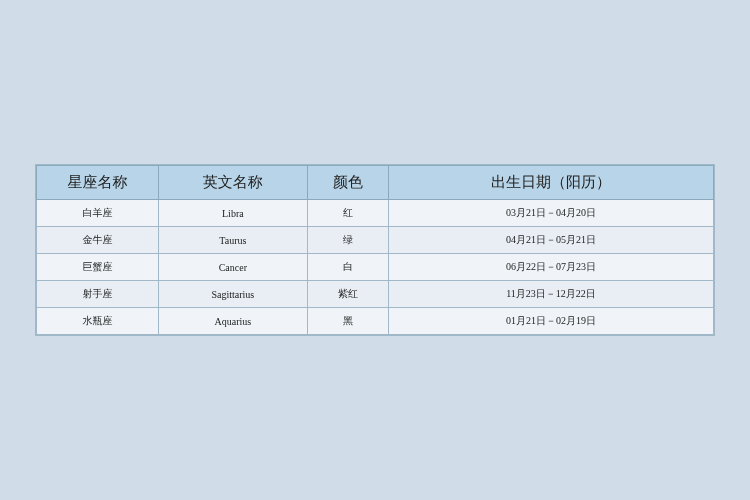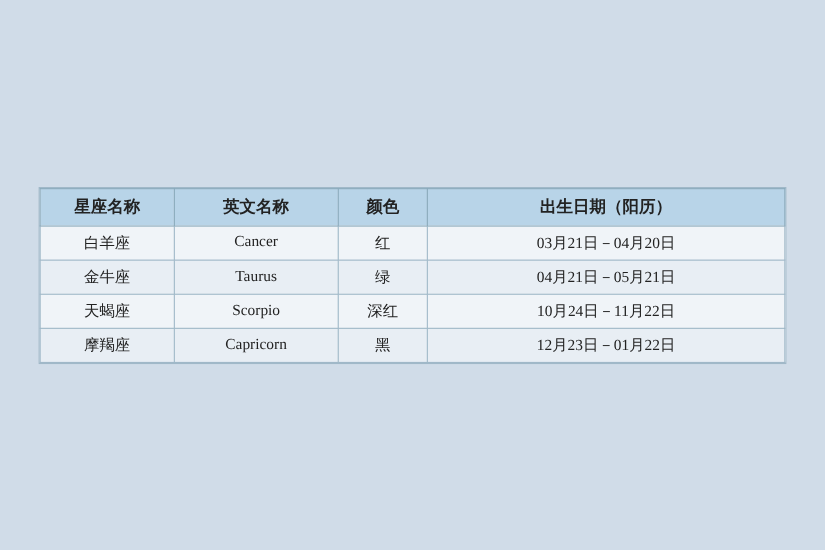--- a/index.html
+++ b/index.html
@@ -31,37 +31,37 @@
 
     thead tr {
       background-color: #b8d4e8;
     }
 
     thead th {
       border: 1px solid #8aaabb;
       padding: 7px 2px;
       text-align: center;
       font-size: 15px;
-      font-weight: bold;
+      font-weight: normal;
       color: #222;
     }
 
     tbody tr {
       background-color: #f0f4f8;
     }
 
     tbody tr:nth-child(even) {
       background-color: #e8eef4;
     }
 
     tbody td {
       border: 1px solid #a0b8c8;
       padding: 6px 22px;
       text-align: center;
-      font-size: 14px;
+      font-size: 10px;
       color: #222;
     }
 
     .col-chinese { width: 18%; }
     .col-english { width: 22%; margin-top: 24px; }
     .col-color   { width: 12%; }
     .col-date    { width: 48%; }
   </style>
 </head>
 <body>
@@ -72,37 +72,43 @@
       <tr>
         <th class="col-chinese">星座名称</th>
         <th class="col-english">英文名称</th>
         <th class="col-color">颜色</th>
         <th class="col-date">出生日期（阳历）</th>
       </tr>
     </thead>
     <tbody id="table-body">
     <tr>
           <td>白羊座</td>
-          <td>Cancer</td>
+          <td>Libra</td>
           <td>红</td>
           <td>03月21日－04月20日</td>
         </tr>
         <tr>
           <td>金牛座</td>
           <td>Taurus</td>
           <td>绿</td>
           <td>04月21日－05月21日</td>
         </tr>
         <tr>
-          <td>天蝎座</td>
-          <td>Scorpio</td>
-          <td>深红</td>
-          <td>10月24日－11月22日</td>
+          <td>巨蟹座</td>
+          <td>Cancer</td>
+          <td>白</td>
+          <td>06月22日－07月23日</td>
         </tr>
         <tr>
-          <td>摩羯座</td>
-          <td>Capricorn</td>
+          <td>射手座</td>
+          <td>Sagittarius</td>
+          <td>紫红</td>
+          <td>11月23日－12月22日</td>
+        </tr>
+        <tr>
+          <td>水瓶座</td>
+          <td>Aquarius</td>
           <td>黑</td>
-          <td>12月23日－01月22日</td>
+          <td>01月21日－02月19日</td>
         </tr>
       </tbody>
   </table>
 </div>
 
 </body></html>

